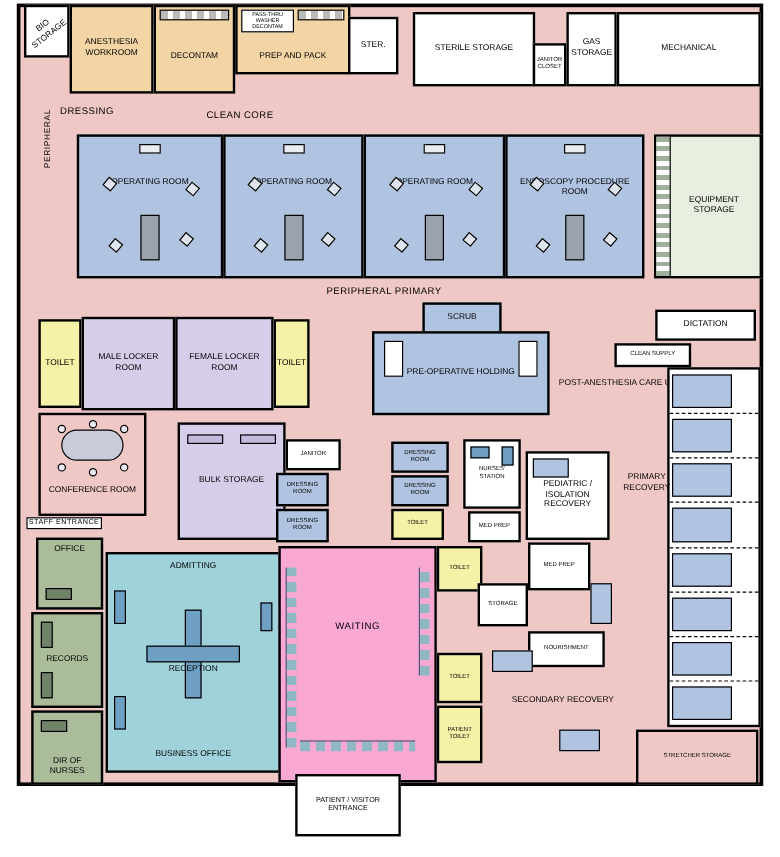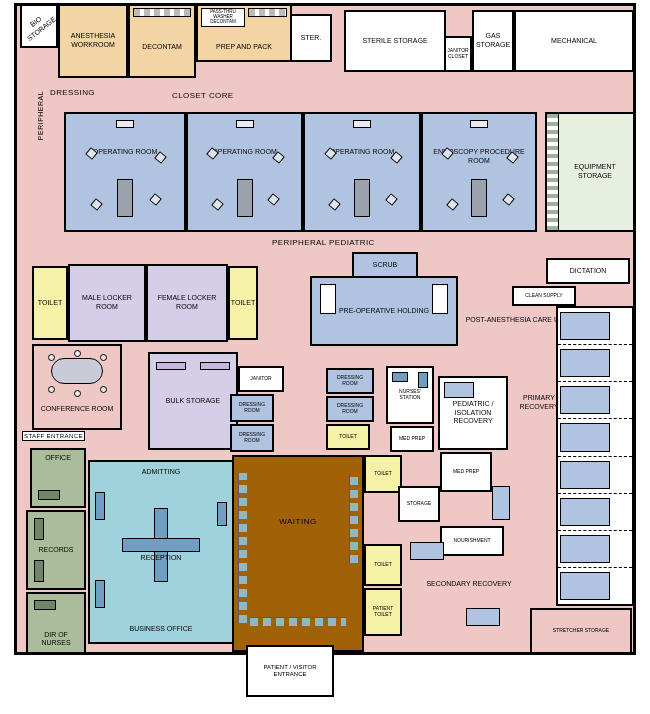--- a/index.html
+++ b/index.html
@@ -15,21 +15,21 @@
   .va-bottom{align-items:flex-end}
   .va-bottom .lbl{margin-bottom:4px}
   .white{background:#FFFFFF}
   .tan{background:#F3D4A4}
   .blue{background:#B0C4E2}
   .yellow{background:#F5F1A6}
   .lav{background:#D6CDE8}
   .green{background:#E6EFE0}
   .sage{background:#ABBC9B}
   .teal{background:#9FD2DA}
-  .pale{background:#a16207}
+  .pale{background:#f9a8d4}
   .pink{background:#EFC8C6}
   .flabel{position:absolute;font-size:8px;letter-spacing:.4px;white-space:nowrap}
   .area-lbl{position:absolute;font-size:7px;line-height:1.25;text-align:center}
   .rot{transform:rotate(-38deg);font-size:5px;line-height:1.1}
   .vert{position:absolute;left:-6px;top:112px;width:92px;text-align:center;font-size:7px;letter-spacing:.5px;transform:rotate(-90deg)}
   .smallnote{position:absolute;font-size:4.5px;line-height:1.1;background:#fff;border:1px solid #000;padding:1px;text-align:center}
   
   .or-table{position:absolute;left:50%;top:56%;transform:translateX(-50%);width:16px;height:38px;background:#9aa2ad;border:1.5px solid #000}
   .eq{position:absolute;width:9px;height:9px;background:#dfe5ee;border:1.5px solid #000;transform:rotate(40deg)}
   .mon{position:absolute;left:50%;top:6px;transform:translateX(-50%);width:18px;height:8px;background:#e8ecf2;border:1px solid #000}
@@ -82,21 +82,21 @@
     <span class="lbl">JANITOR CLOSET</span>
   </div>
   <div class="room white" style="left:472px;top:10px;width:42px;height:62px">
     <span class="lbl">GAS STORAGE</span>
   </div>
   <div class="room white" style="left:514px;top:10px;width:120px;height:62px">
     <span class="lbl">MECHANICAL</span>
   </div>
 
   <span class="flabel" style="left:50px;top:88px">DRESSING</span>
-  <span class="flabel" style="left:172px;top:91px">CLOSET CORE</span>
+  <span class="flabel" style="left:172px;top:91px">CLEAN CORE</span>
   <span class="vert">PERIPHERAL</span>
 
   <div class="room blue or" style="left:64px;top:112px;width:122px;height:120px">
     <span class="lbl">OPERATING ROOM</span>
     <div class="mon"></div>
     <div class="or-table"></div>
     <div class="eq" style="left:18%;top:30%"></div>
     <div class="eq" style="right:16%;top:34%"></div>
     <div class="eq" style="left:22%;bottom:18%"></div>
     <div class="eq" style="right:20%;bottom:22%"></div>
@@ -126,21 +126,21 @@
     <div class="eq" style="left:18%;top:30%"></div>
     <div class="eq" style="right:16%;top:34%"></div>
     <div class="eq" style="left:22%;bottom:18%"></div>
     <div class="eq" style="right:20%;bottom:22%"></div>
   </div>
   <div class="room green" style="left:545px;top:112px;width:90px;height:120px">
     <div class="rack"></div>
     <span class="lbl" style="margin-left:10px">EQUIPMENT STORAGE</span>
   </div>
 
-  <span class="flabel" style="left:272px;top:238px">PERIPHERAL PEDIATRIC</span>
+  <span class="flabel" style="left:272px;top:238px">PERIPHERAL PRIMARY</span>
 
   <div class="room blue" style="left:352px;top:252px;width:66px;height:26px">
     <span class="lbl">SCRUB</span>
   </div>
 
   <div class="room yellow" style="left:32px;top:266px;width:36px;height:74px">
     <span class="lbl">TOILET</span>
   </div>
   <div class="room lav" style="left:68px;top:264px;width:78px;height:78px">
     <span class="lbl">MALE LOCKER ROOM</span>

